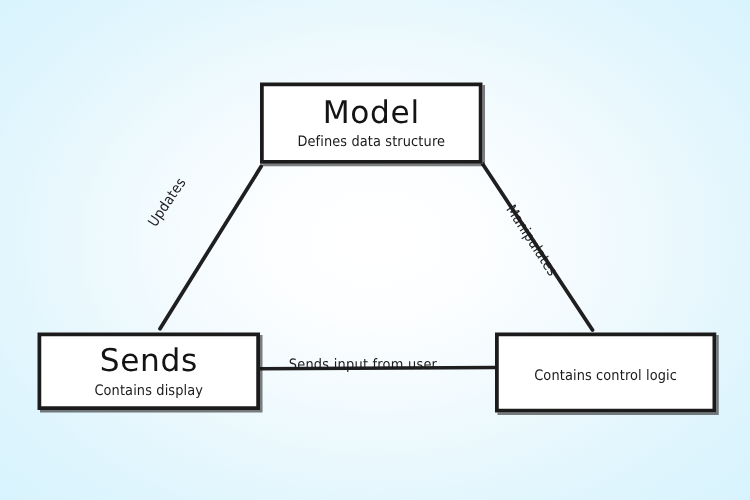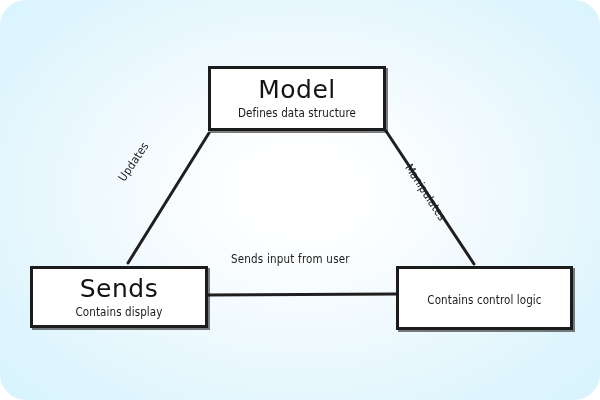--- a/index.html
+++ b/index.html
@@ -20,21 +20,20 @@
     height: 400px;
     background:
       radial-gradient(ellipse 72% 78% at 50% 48%,
         #ffffff 0%,
         #fdfeff 18%,
         #f4fbfe 38%,
         #e9f8fd 58%,
         #dff5fd 76%,
         #d6f3fd 100%);
     overflow: hidden;
-    border-radius: 26px;
   }
 
   
   #wires {
     position: absolute;
     left: 0;
     top: 0;
     width: 600px;
     height: 400px;
   }
@@ -115,21 +114,21 @@
 
   #label-manipulates {
     left: 408px;
     top: 158px;
     transform: rotate(57deg);
     transform-origin: left center;
   }
 
   #label-sends-input {
     left: 231px;
-    top: 252px;
+    top: 284px;
   }
 </style>
 </head>
 <body>
 
 <div id="canvas">
 
   <svg id="wires" viewBox="0 0 600 400" xmlns="http://www.w3.org/2000/svg">
 
     <line x1="209" y1="133" x2="128" y2="263" stroke="#1f1f1f" stroke-width="3" stroke-linecap="round"></line>

